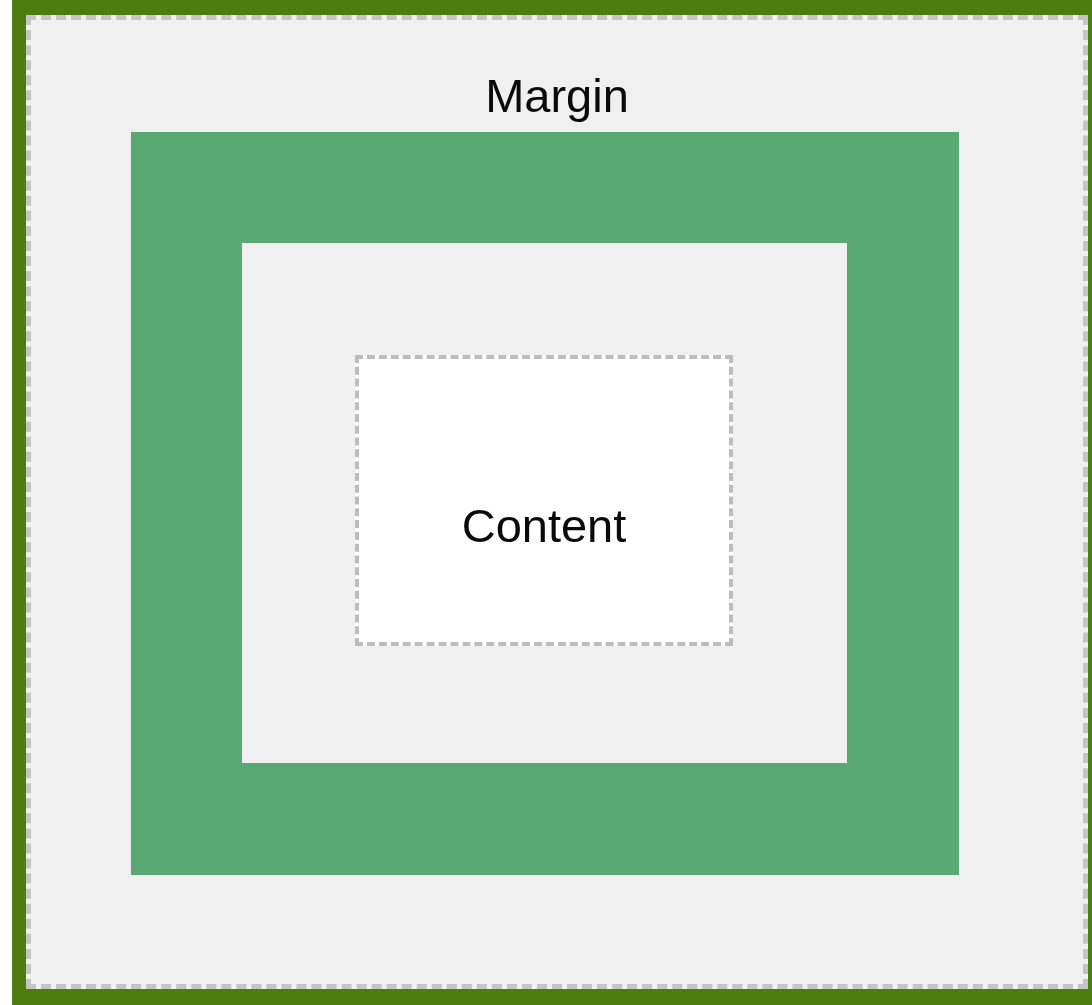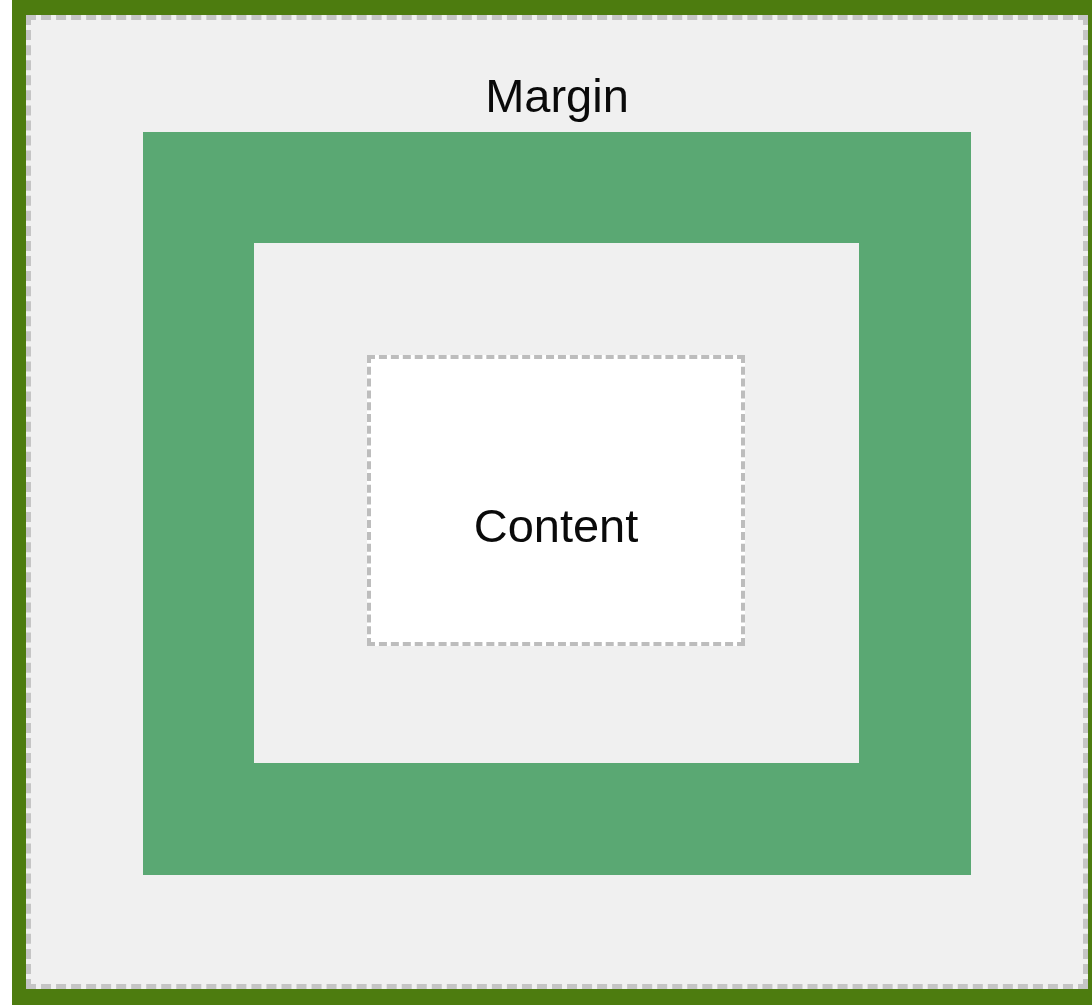--- a/index.html
+++ b/index.html
@@ -29,21 +29,21 @@
     width: 1052px;
     height: 964px;           
     box-sizing: content-box;
     background: #f0f0f0;
     border: 5px dashed #c5c5c5;
   }
 
   
   .border-box {
     position: absolute;
-    left: 112px;             
+    left: 100px;             
     top: 112px;              
     width: 828px;            
     height: 743px;           
     background: #5aa873;
   }
 
   
   .padding-box {
     position: absolute;
     left: 111px;             

